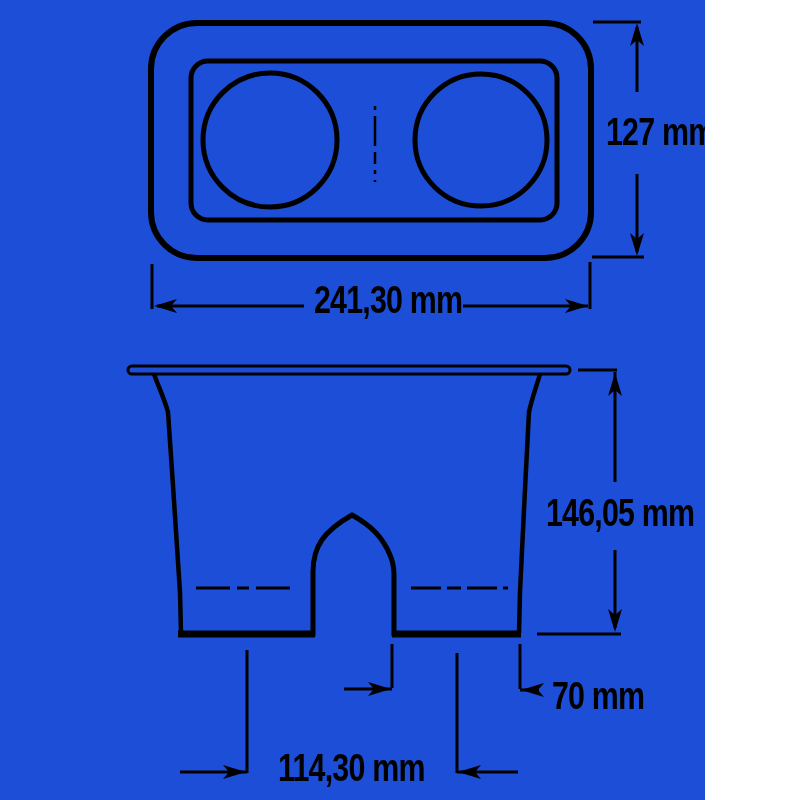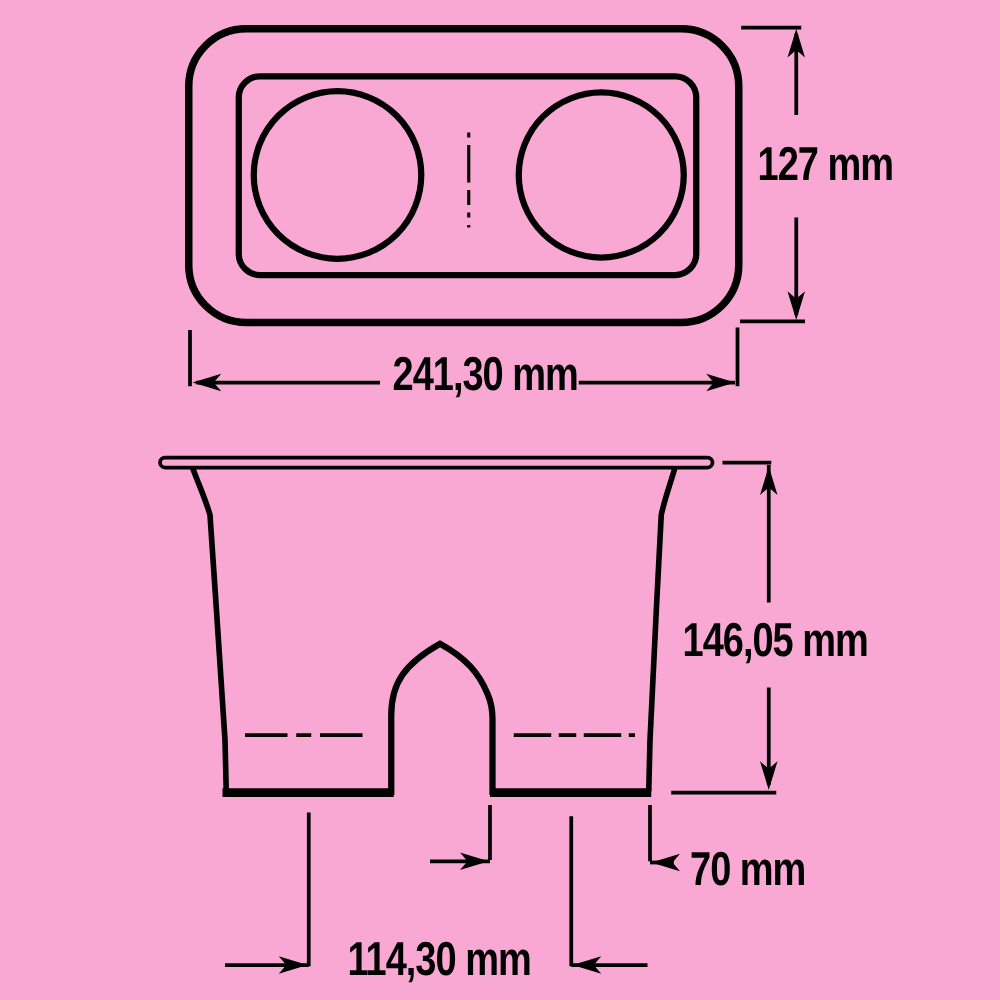--- a/index.html
+++ b/index.html
@@ -1,17 +1,17 @@
 <!DOCTYPE html>
 <html><head>
 <meta charset="utf-8">
 <style>
   html,body{margin:0;padding:0;background:#fff;}
   #stage{
-    position:relative;width:800px;height:800px;background:#f9a8d4;overflow:hidden;
+    position:relative;width:705px;height:800px;background:#1d4ed8;overflow:hidden;
     font-family:"Liberation Sans",sans-serif;
   }
   #drawing{position:absolute;left:0;top:0;}
   .dim-label{
     position:absolute;
     font-family:"Liberation Sans",sans-serif;
     font-weight:700;
     font-size:38px;
     line-height:40px;
     color:#000;

